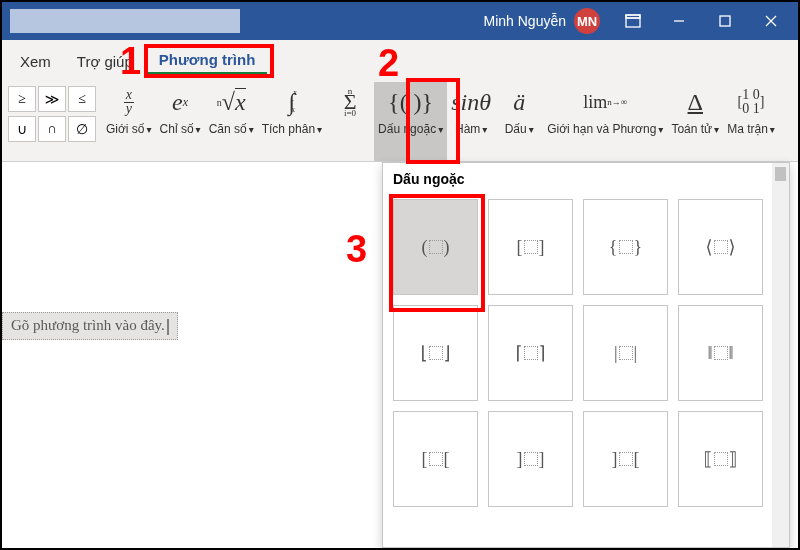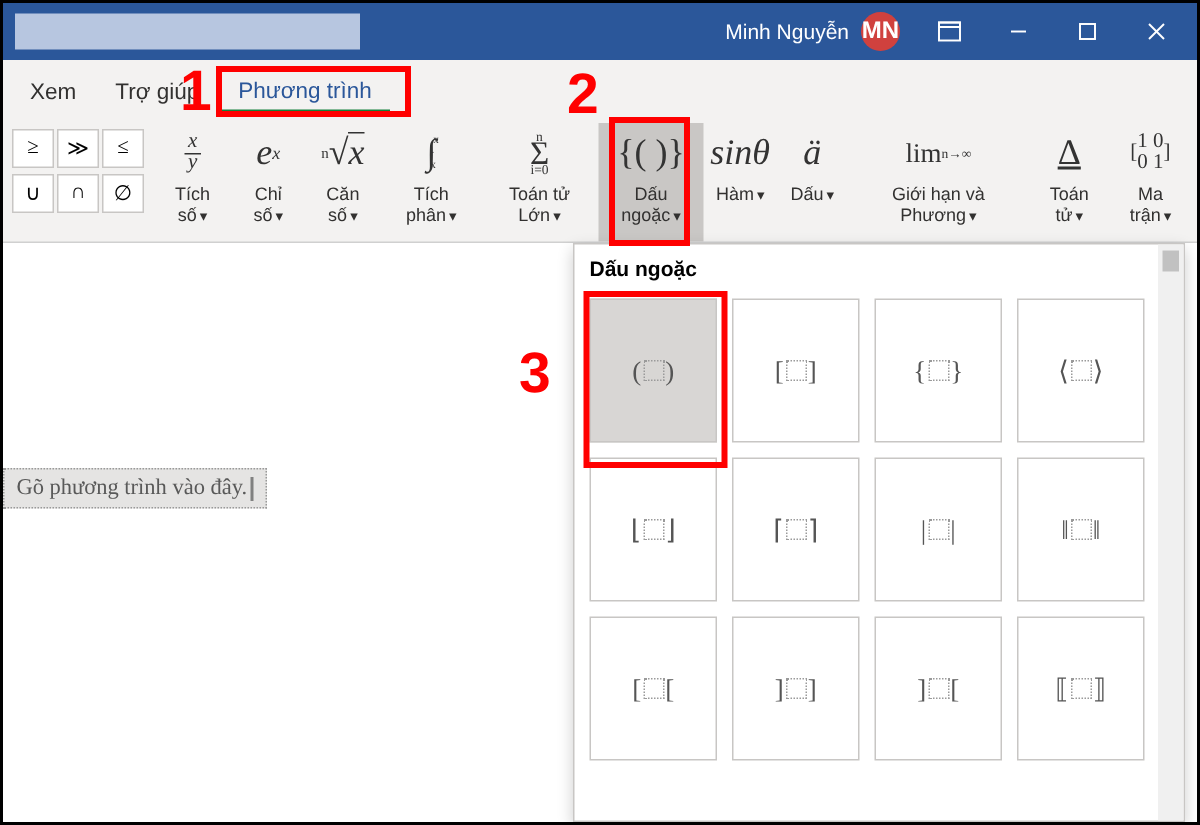--- a/index.html
+++ b/index.html
@@ -3,27 +3,27 @@
 <meta charset="utf-8">
 <style>
   * { box-sizing: border-box; margin: 0; padding: 0; }
   body { font-family: "Segoe UI", Arial, sans-serif; background: #fff; width: 800px; height: 550px; overflow: hidden; border: 2px solid #000; position: relative; }
 
   .titlebar { background: #2b579a; color: #fff; height: 38px; display: flex; align-items: center; justify-content: flex-end; padding: 16px 4px; }
   .tb-left { flex: 1; display: flex; align-items: center; padding-left: 4px;}
   .doc-title-box { background: #b7c6e0; height: 24px; width: 230px; border: 0; }
   .tb-user { display: flex; align-items: center; gap: 8px; margin-right: 10px; }
   .tb-user-name { font-size: 14px; }
-  .avatar { width: 26px; height: 26px; border-radius: 50%; background: #d0413e; color: #fff; font-size: 16px; display: flex; align-items: center; justify-content: center; font-weight: 600;}
+  .avatar { width: 26px; height: 26px; border-radius: 50%; background: #d0413e; color: #fff; font-size: 13px; display: flex; align-items: center; justify-content: center; font-weight: 600;}
   .win-btn { width: 46px; height: 38px; display: flex; align-items: center; justify-content: center; cursor: pointer; }
   .win-btn svg { stroke: #fff; fill: none; stroke-width: 1.3; }
 
   .tabsrow { height: 40px; background: #f3f2f1; display: flex; align-items: center; padding: 0 6px; gap: 2px; border-bottom: 0; }
   .tab { padding: 6px 12px 4px; font-size: 15px; cursor: pointer; color: #323130;}
-  .tab.active { color: #2b579a; border-bottom: 1px solid #15803d; font-weight: 400;}
+  .tab.active { color: #2b579a; border-bottom: 3px solid #15803d; font-weight: 700;}
   .tabs-spacer { flex: 1; }
   .right-btn { border: 1px solid #c8c6c4; background: #fff; padding: 4px 10px; font-size: 14px; display: flex; align-items: center; gap: 6px; cursor: pointer; margin-left: 6px; color: #2b579a;}
   .right-btn svg { stroke: #2b579a; fill: none; stroke-width: 1.5;}
 
   .ribbon { background: #f3f2f1; height: 82px; display: flex; align-items: stretch; padding: 2px 4px 0; gap: 0; border-bottom: 1px solid #d0d0d0;}
   .ribbon-left { display:flex; flex-direction:column; gap:4px; padding:4px 6px 0 2px;}
   .op-row { display:flex; gap:2px;}
   .op-cell { width:28px; height:26px; border:1px solid #c8c6c4; background:#fff; display:flex; align-items:center; justify-content:center; font-family: "Cambria Math", serif; font-size:14px;}
   .ribbon-group { display:flex; flex-direction:column; align-items:center; padding: 0 4px; min-width: 48px; cursor:pointer;}
   .ribbon-group .glyph { height: 40px; display:flex; align-items:center; justify-content:center; font-family: "Cambria Math", "Times New Roman", serif; font-size: 24px; color:#333; font-style: italic;}
@@ -107,21 +107,21 @@
     </div>
   </div>
 
   <div class="ribbon-group">
     <div class="glyph">
         <span style="display:inline-block;line-height:.9">
           <span style="display:block;border-bottom:1px solid #333;font-size:14px;padding:0 2px">x</span>
           <span style="display:block;font-size:14px;padding:0 2px">y</span>
         </span>
       </div>
-    <div class="lbl"><span>Tích số</span><span class="chev">▾</span></div>
+    <div class="lbl"><span>Giới số</span><span class="chev">▾</span></div>
   </div>
   <div class="ribbon-group">
     <div class="glyph">e<sup style="font-size:12px">x</sup></div>
     <div class="lbl"><span>Chỉ số</span><span class="chev">▾</span></div>
   </div>
   <div class="ribbon-group">
     <div class="glyph"><sup style="font-size:10px;font-style:normal">n</sup>√<span style="border-top:1px solid #333;font-style:italic">x</span></div>
     <div class="lbl"><span>Căn số</span><span class="chev">▾</span></div>
   </div>
   <div class="ribbon-group">
@@ -130,21 +130,20 @@
           <sub style="position:absolute;bottom:-12px;left:-4px">-x</sub>
         </span></div>
     <div class="lbl"><span>Tích phân</span><span class="chev">▾</span></div>
   </div>
   <div class="ribbon-group">
     <div class="glyph upright" style="flex-direction:column;line-height:.7">
         <span style="font-size:9px">n</span>
         <span style="font-size:22px">Σ</span>
         <span style="font-size:9px">i=0</span>
       </div>
-    <div class="lbl"><span>Toán tử Lớn</span><span class="chev">▾</span></div>
   </div>
   <div class="ribbon-group selected">
     <div class="glyph upright">{( )}</div>
     <div class="lbl"><span>Dấu ngoặc</span><span class="chev">▾</span></div>
   </div>
   <div class="ribbon-group">
     <div class="glyph">sinθ</div>
     <div class="lbl"><span>Hàm</span><span class="chev">▾</span></div>
   </div>
   <div class="ribbon-group">

